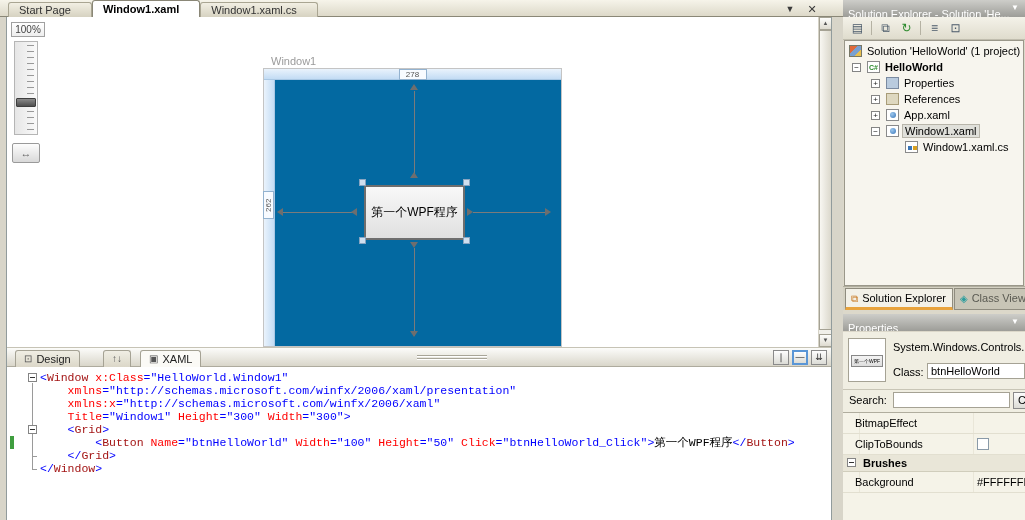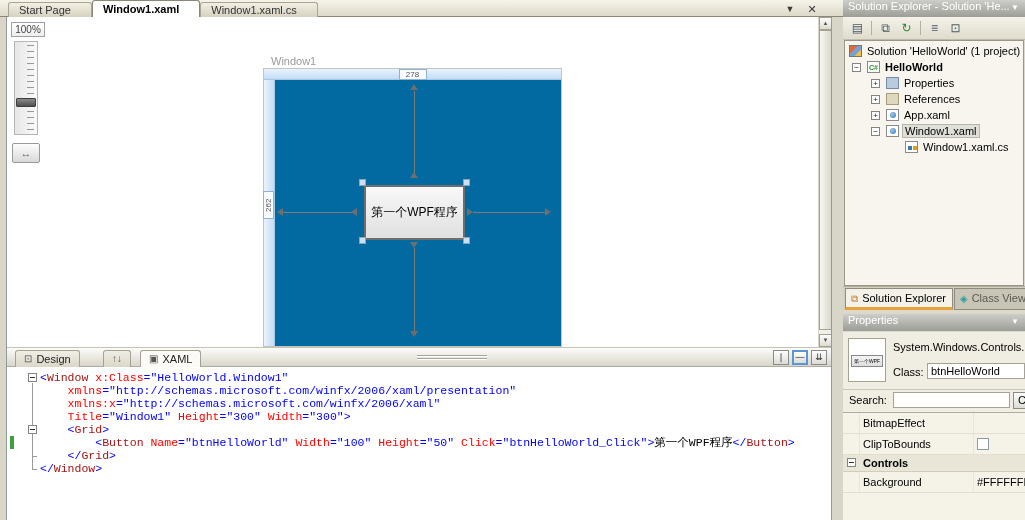--- a/index.html
+++ b/index.html
@@ -121,21 +121,21 @@
     font-family: "Liberation Mono", "DejaVu Sans Mono", monospace;
     font-size: 11.5px; line-height: 13px; white-space: pre; }
   .code-line { height: 13px; }
   .tk-e { color: #a31515; } .tk-a { color: #ff0000; }
   .tk-v { color: #0000ff; } .tk-d { color: #0000ff; } .tk-t { color: #000; }
 
   
   .right-panel { position: absolute; left: 843px; top: 0; width: 182px; height: 520px;
     background: #dcd8ca; overflow: hidden; }
   .tw-title { position: absolute; left: 0; width: 182px; height: 17px;
-    background: linear-gradient(#cdcdc9,#9d9d98); color: #fff; padding: 0 5px;
+    background: linear-gradient(#cdcdc9,#9d9d98); color: #fff; padding: 8px 5px;
     white-space: nowrap; overflow: hidden; }
   .tw-title .tw-arrow { position: absolute; right: 6px; top: 3px; font-size: 8px; color: #fff; }
 
   .se-toolbar { position: absolute; left: 0; top: 17px; width: 182px; height: 23px;
     background: linear-gradient(#f4f2e9,#dfdccd); border-bottom: 1px solid #c0bdae;
     display: flex; align-items: center; padding: 0 4px; }
   .tbtn { width: 21px; height: 18px; text-align: center; line-height: 18px; font-size: 12px; color: #4a5a6a; }
   .tbtn.green { color: #2e8b2e; }
   .tsep { width: 1px; height: 14px; background: #b5b2a3; margin: 0 3px; }
 
@@ -188,21 +188,21 @@
     border: 1px solid #a5a294; background: #fff; font-size: 11px; padding: 0 3px; }
   .search-btn { position: absolute; left: 170px; top: 2px; width: 36px; height: 17px;
     border: 1px solid #8a8a8a; background: linear-gradient(#fdfdfd,#dcdcd6);
     font-size: 11px; padding: 1px 0 0 4px; text-align: left; }
 
   .props-grid { position: absolute; left: 0; top: 412px; width: 182px; height: 108px;
     background: #f5f3e8; border-top: 1px solid #b0ad9e; overflow: hidden; }
   .prop-row { position: relative; height: 21px; border-bottom: 1px solid #e2dfd0; }
   .prop-row::before { content: ""; position: absolute; left: 16px; top: 0; bottom: 0; width: 1px; background: #e9e6d8; }
   .prop-row::after  { content: ""; position: absolute; left: 130px; top: 0; bottom: 0; width: 1px; background: #e9e6d8; }
-  .p-name { position: absolute; left: 20px; top: 4px; white-space: nowrap; }
+  .p-name { position: absolute; left: 12px; top: 4px; white-space: nowrap; }
   .p-val  { position: absolute; left: 134px; top: 4px; white-space: nowrap; }
   .p-check { position: absolute; left: 134px; top: 4px; width: 12px; height: 12px;
     border: 1px solid #8a9aa8; background: #fff; }
   .prop-cat { position: relative; height: 17px; background: #e9e6d8; border-bottom: 1px solid #d0cdbc; }
   .cat-exp { position: absolute; left: 4px; top: 3px; width: 9px; height: 9px; background: #fff;
     border: 1px solid #848484; }
   .cat-exp::after { content: ""; position: absolute; left: 1px; right: 1px; top: 3px; height: 1px; background: #333; }
   .cat-label { position: absolute; left: 20px; top: 2px; font-weight: bold; }
 </style>
 </head>
@@ -389,21 +389,21 @@
     <div class="props-grid" id="pgrid">
         <div class="prop-row">
           <div class="p-name">BitmapEffect</div>
         </div>
         <div class="prop-row">
           <div class="p-name">ClipToBounds</div>
           <div class="p-check"></div>
         </div>
         <div class="prop-cat">
           <div class="cat-exp"></div>
-          <div class="cat-label">Controls</div>
+          <div class="cat-label">Brushes</div>
         </div>
         <div class="prop-row">
           <div class="p-name">Background</div>
           <div class="p-val">#FFFFFFFF</div>
         </div>
       </div>
   </div>
 </div>
 
 </body></html>

